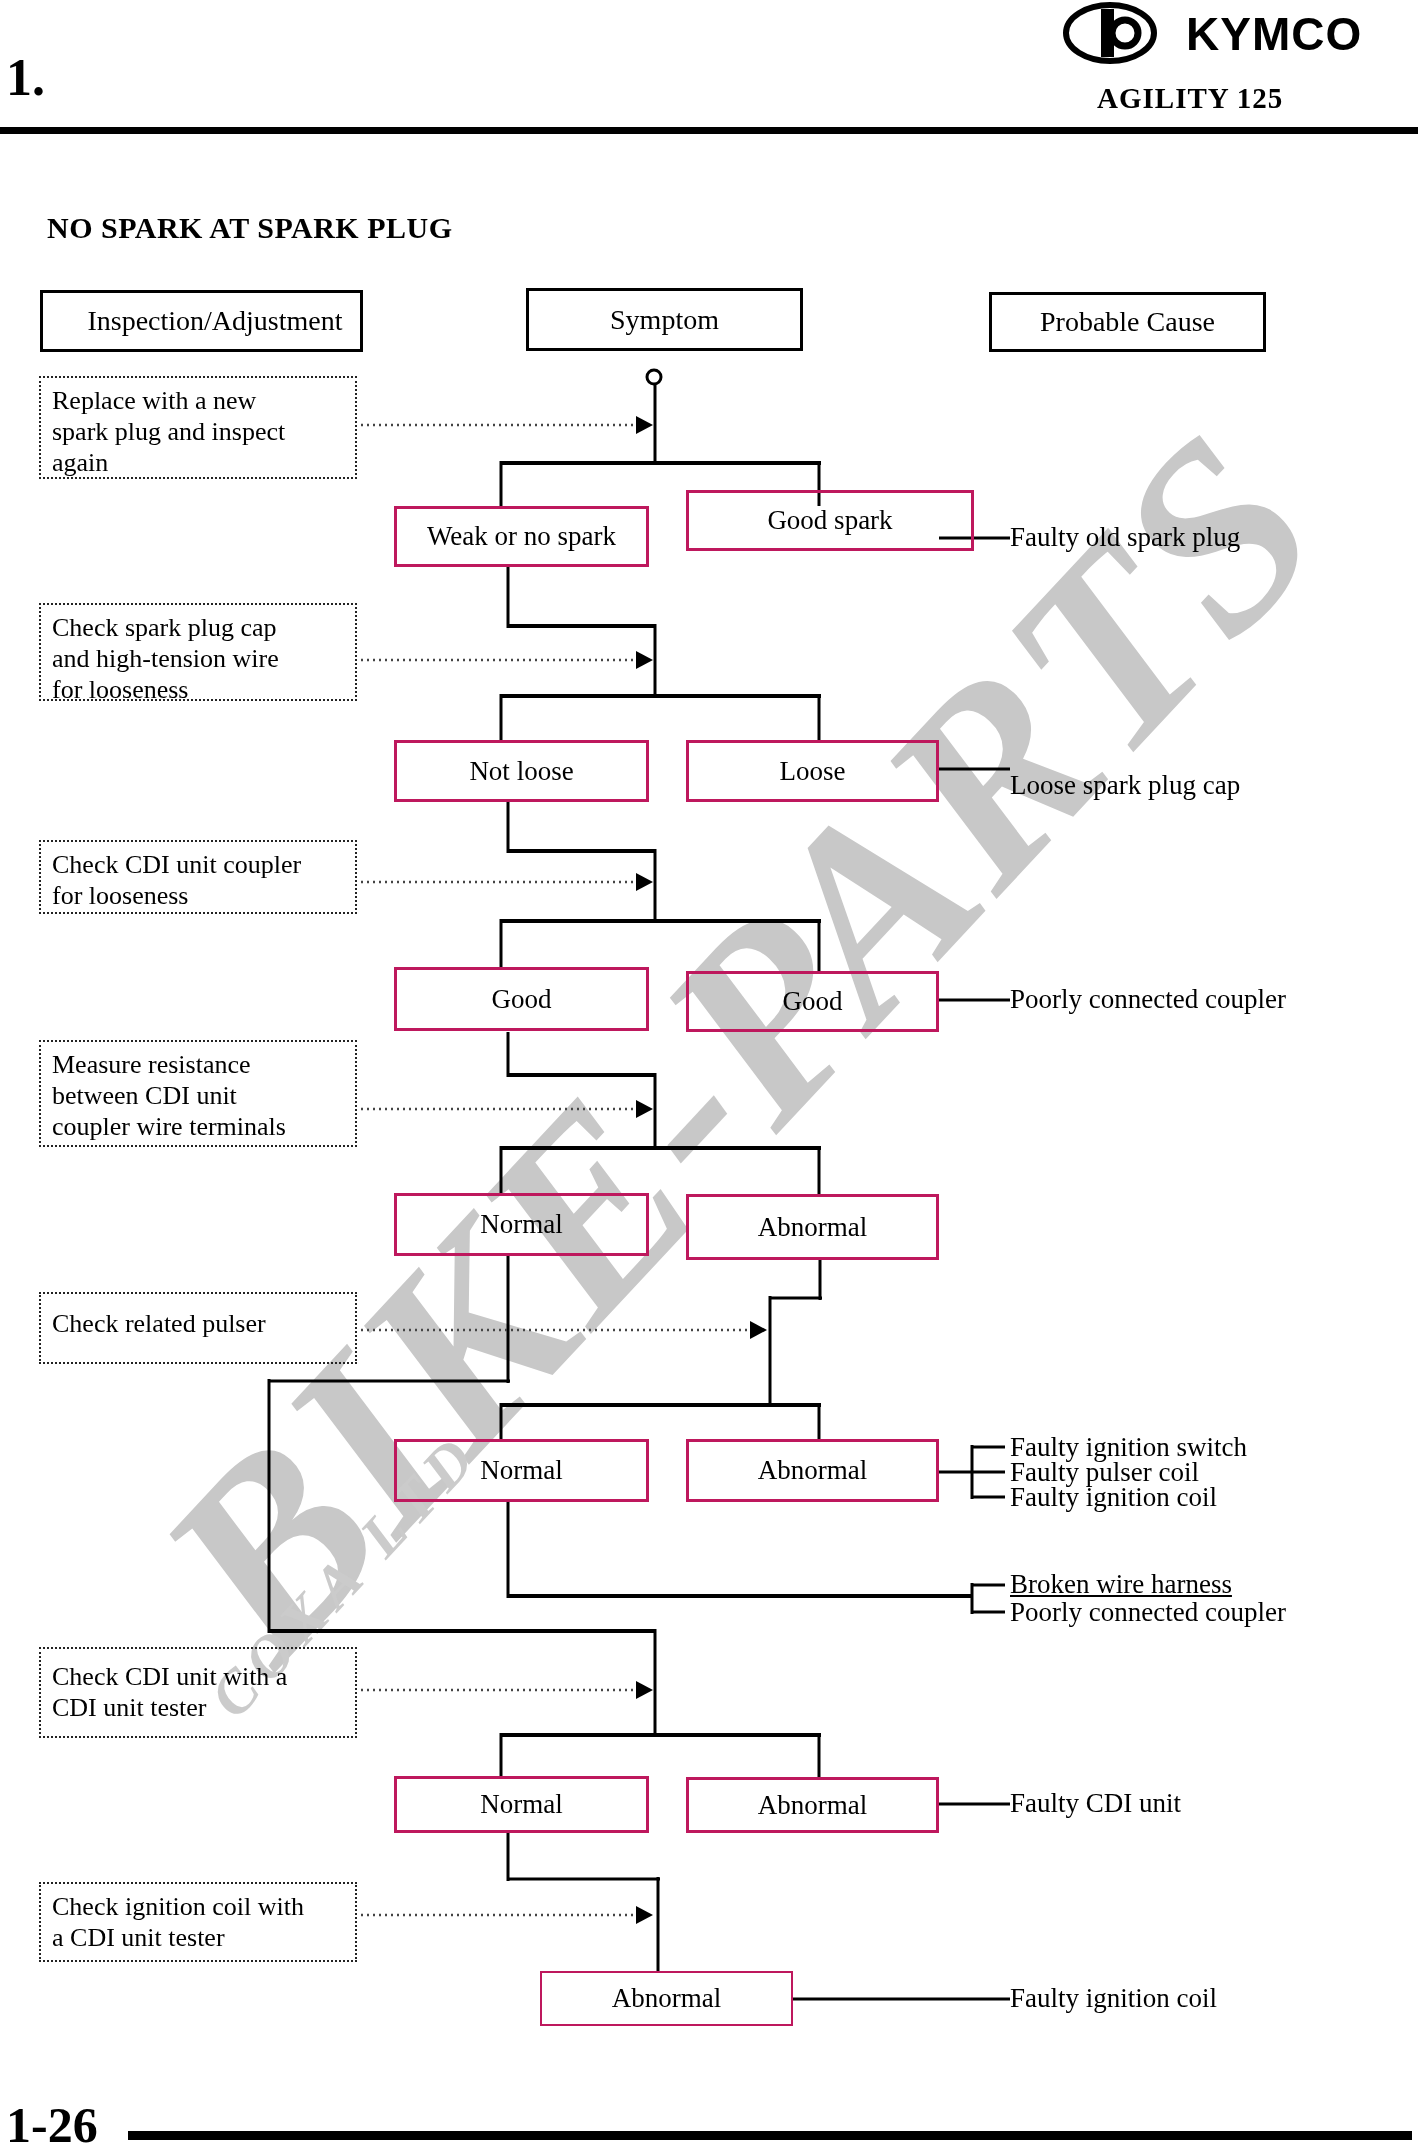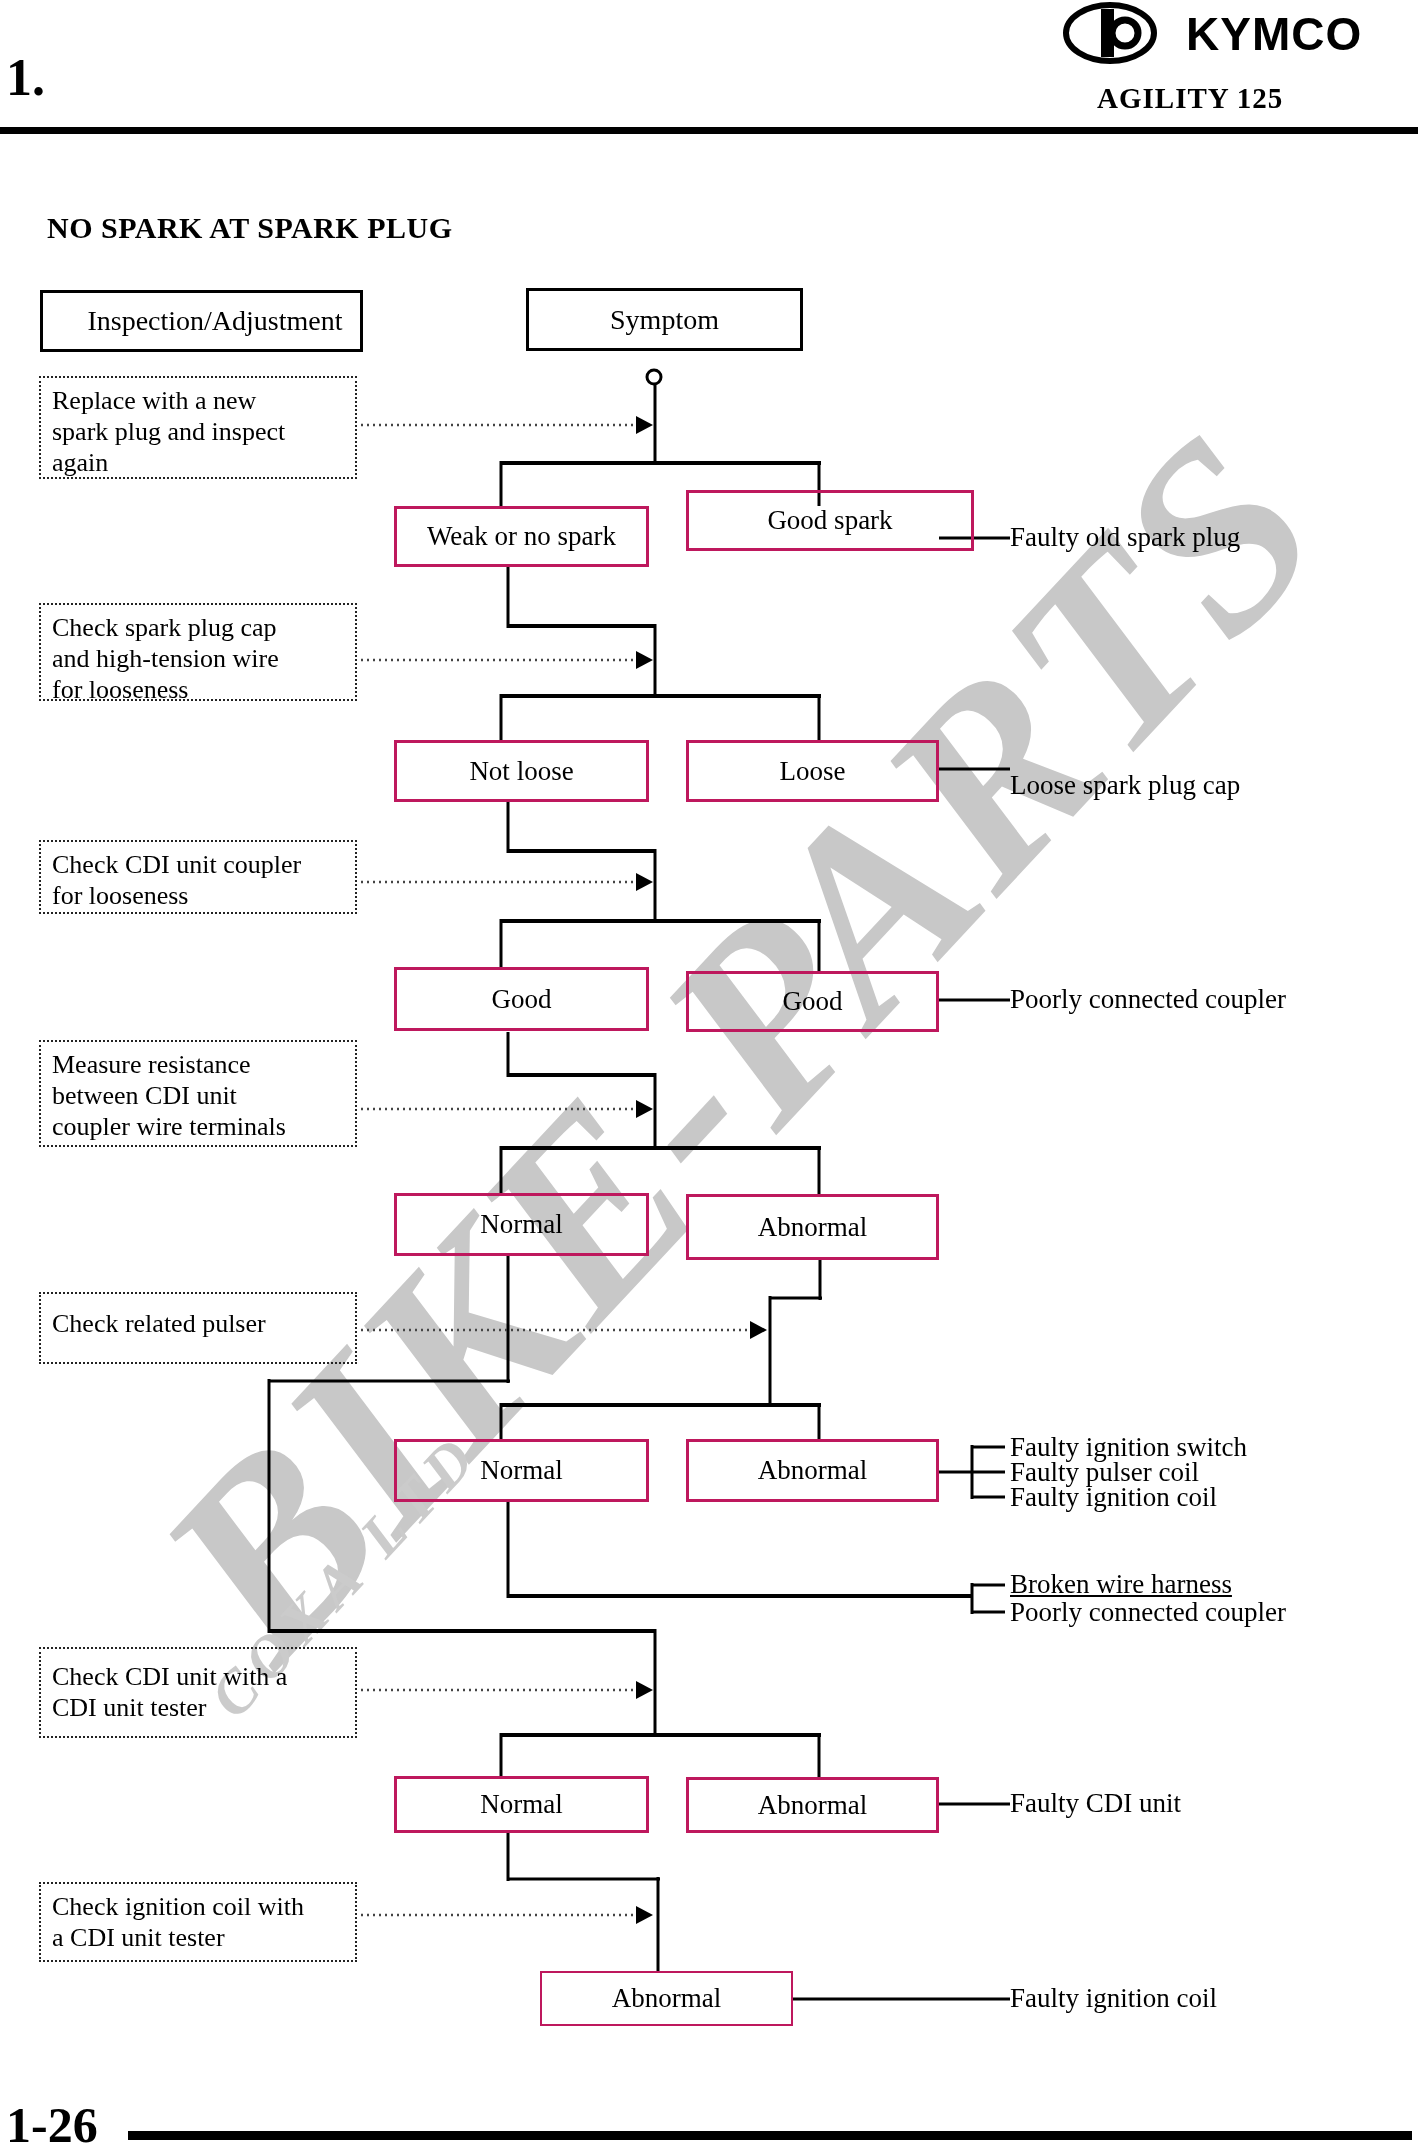--- a/index.html
+++ b/index.html
@@ -146,20 +146,21 @@
   <div class="abs title-wrap">
     <span class="t-num">1.</span>
   </div>
   <div class="abs model">AGILITY 125</div>
   <div class="abs hrule"></div>
 
   <div class="abs section-title">NO SPARK AT SPARK PLUG</div>
 
   <div class="abs colbox" style="left:40px;top:290px;width:323px;height:62px;padding-left:27px;">Inspection/Adjustment</div>
   <div class="abs colbox" style="left:526px;top:288px;width:277px;height:63px;">Symptom</div>
+  <div class="abs colbox" style="left:989px;top:292px;width:277px;height:60px;">Probable Cause</div>
 
   <div class="abs ibox" style="top:376px;height:103px;">Replace with a new
 spark plug and inspect
 again</div>
   <div class="abs ibox" style="top:603px;height:98px;">Check spark plug cap
 and high-tension wire
 for looseness</div>
   <div class="abs ibox" style="top:840px;height:74px;">Check CDI unit coupler
 for looseness</div>
   <div class="abs ibox" style="top:1040px;height:107px;">Measure resistance

